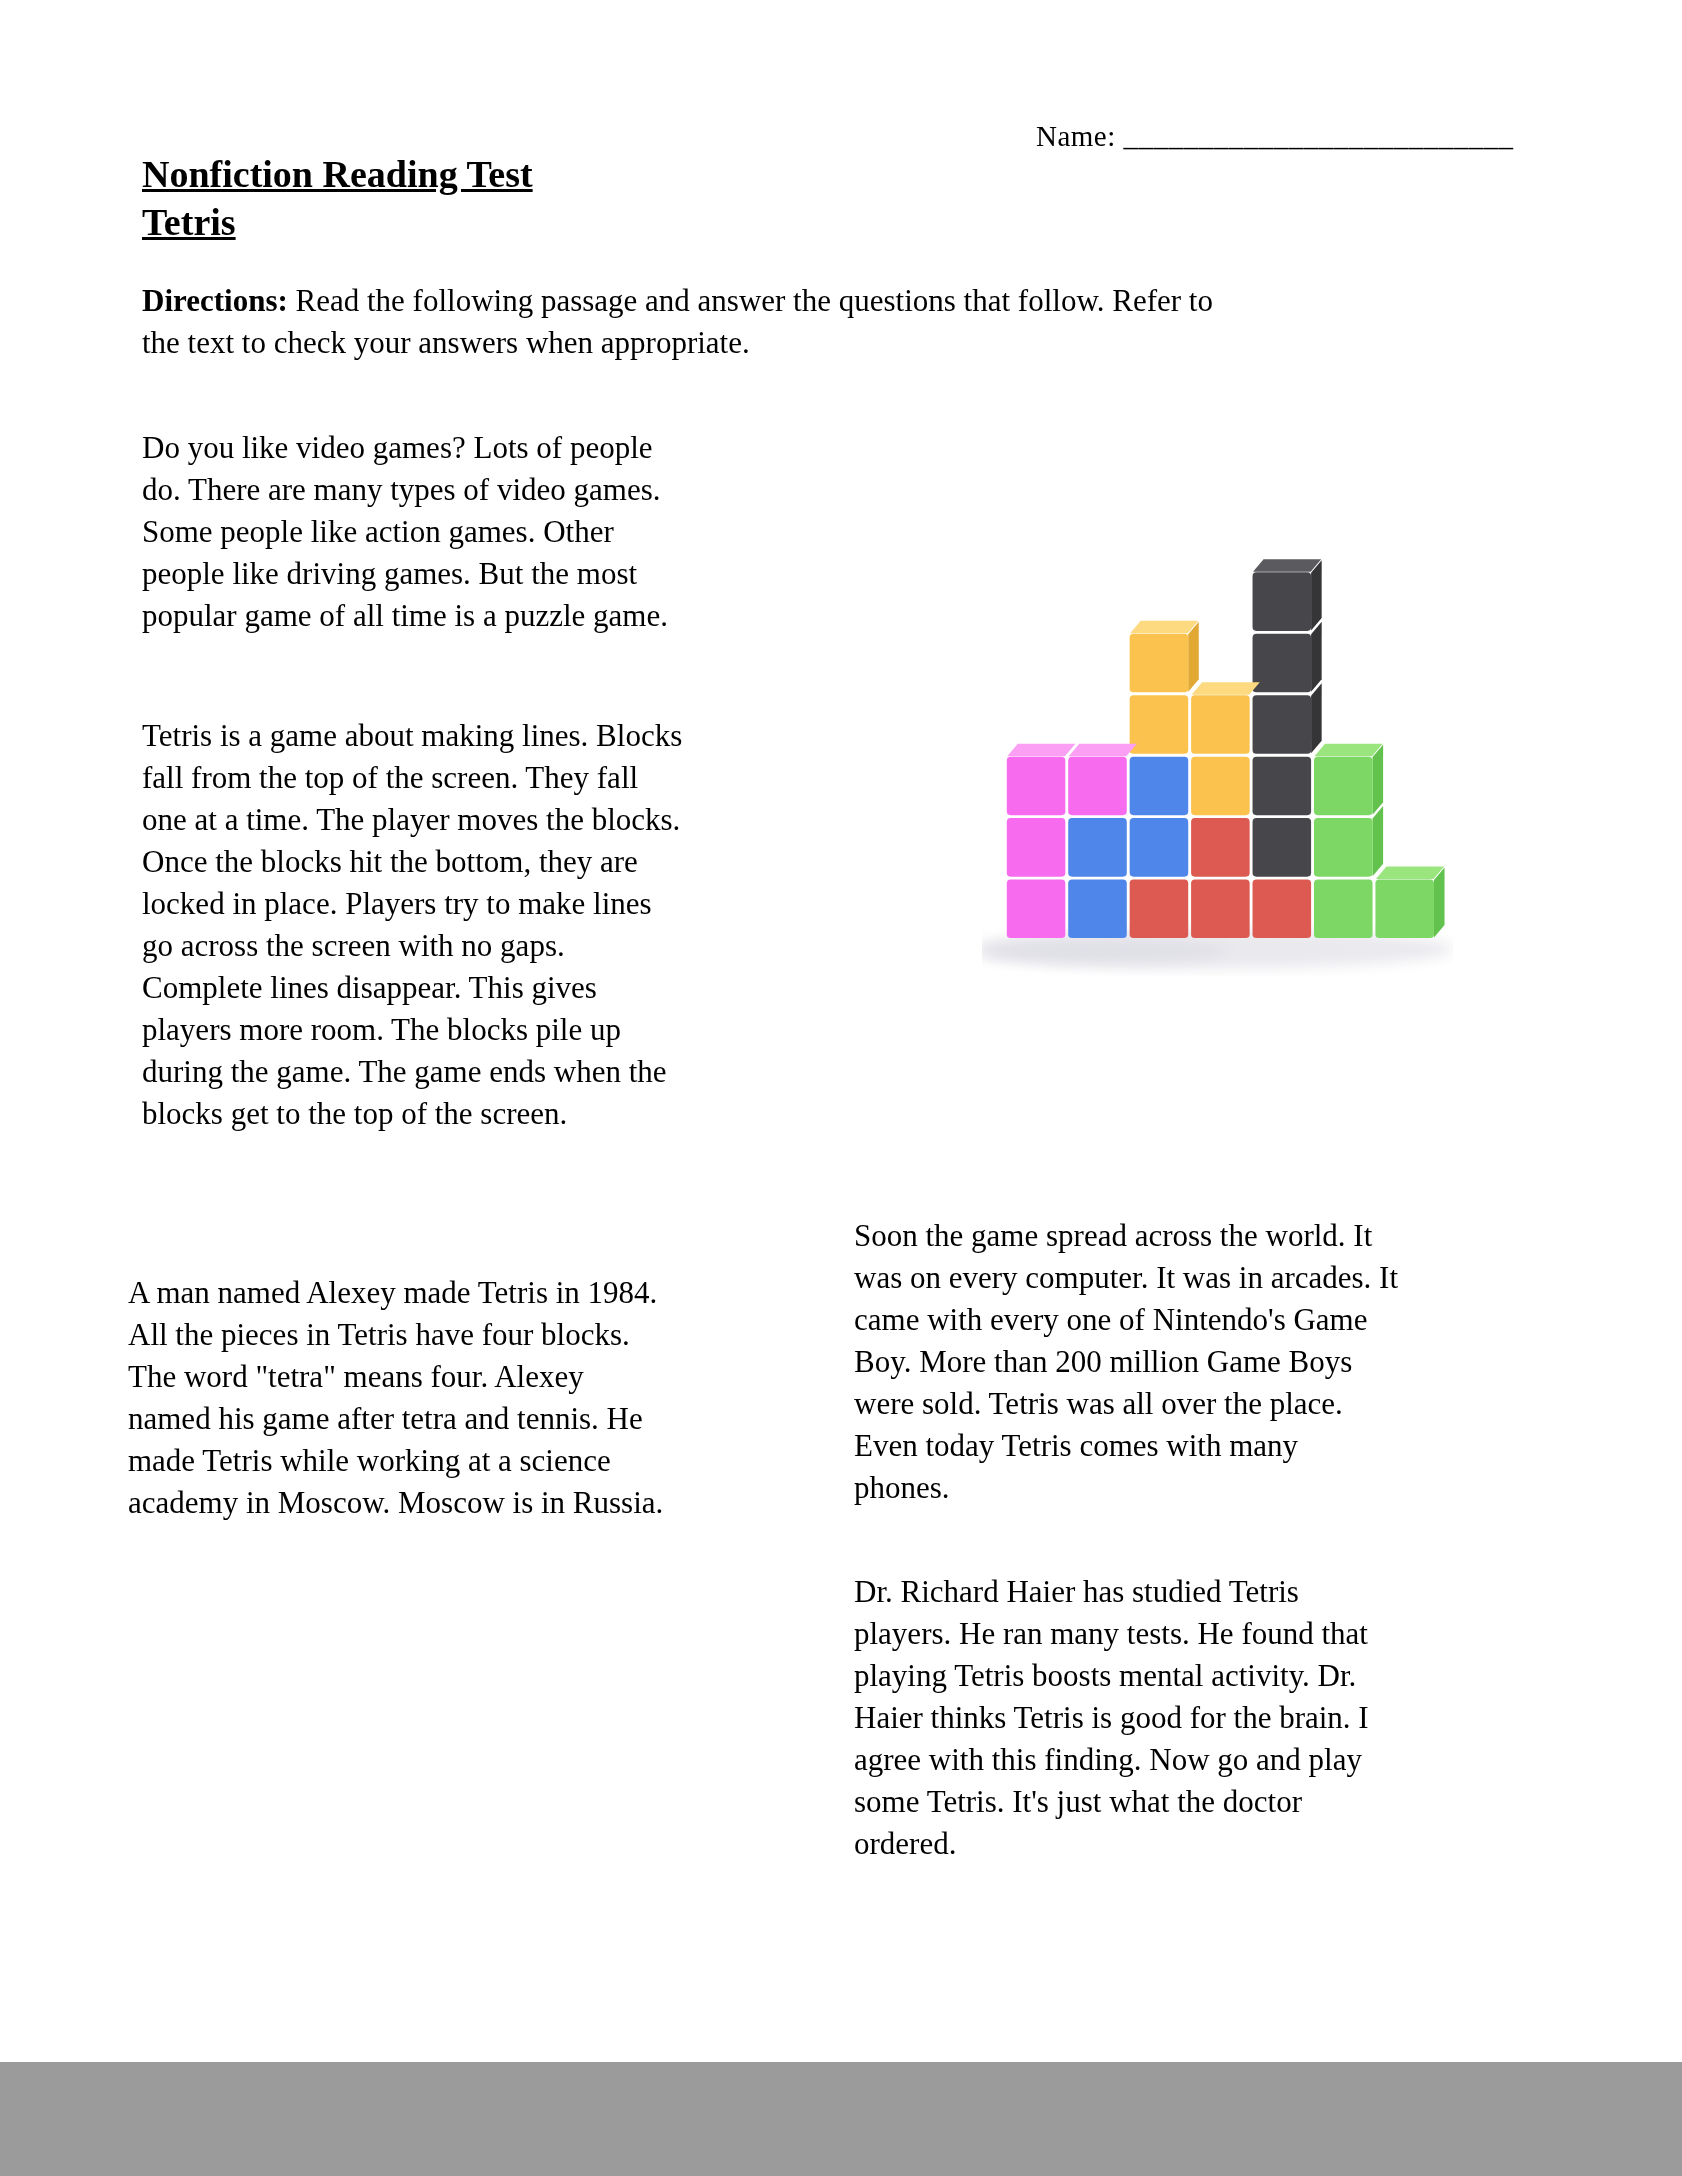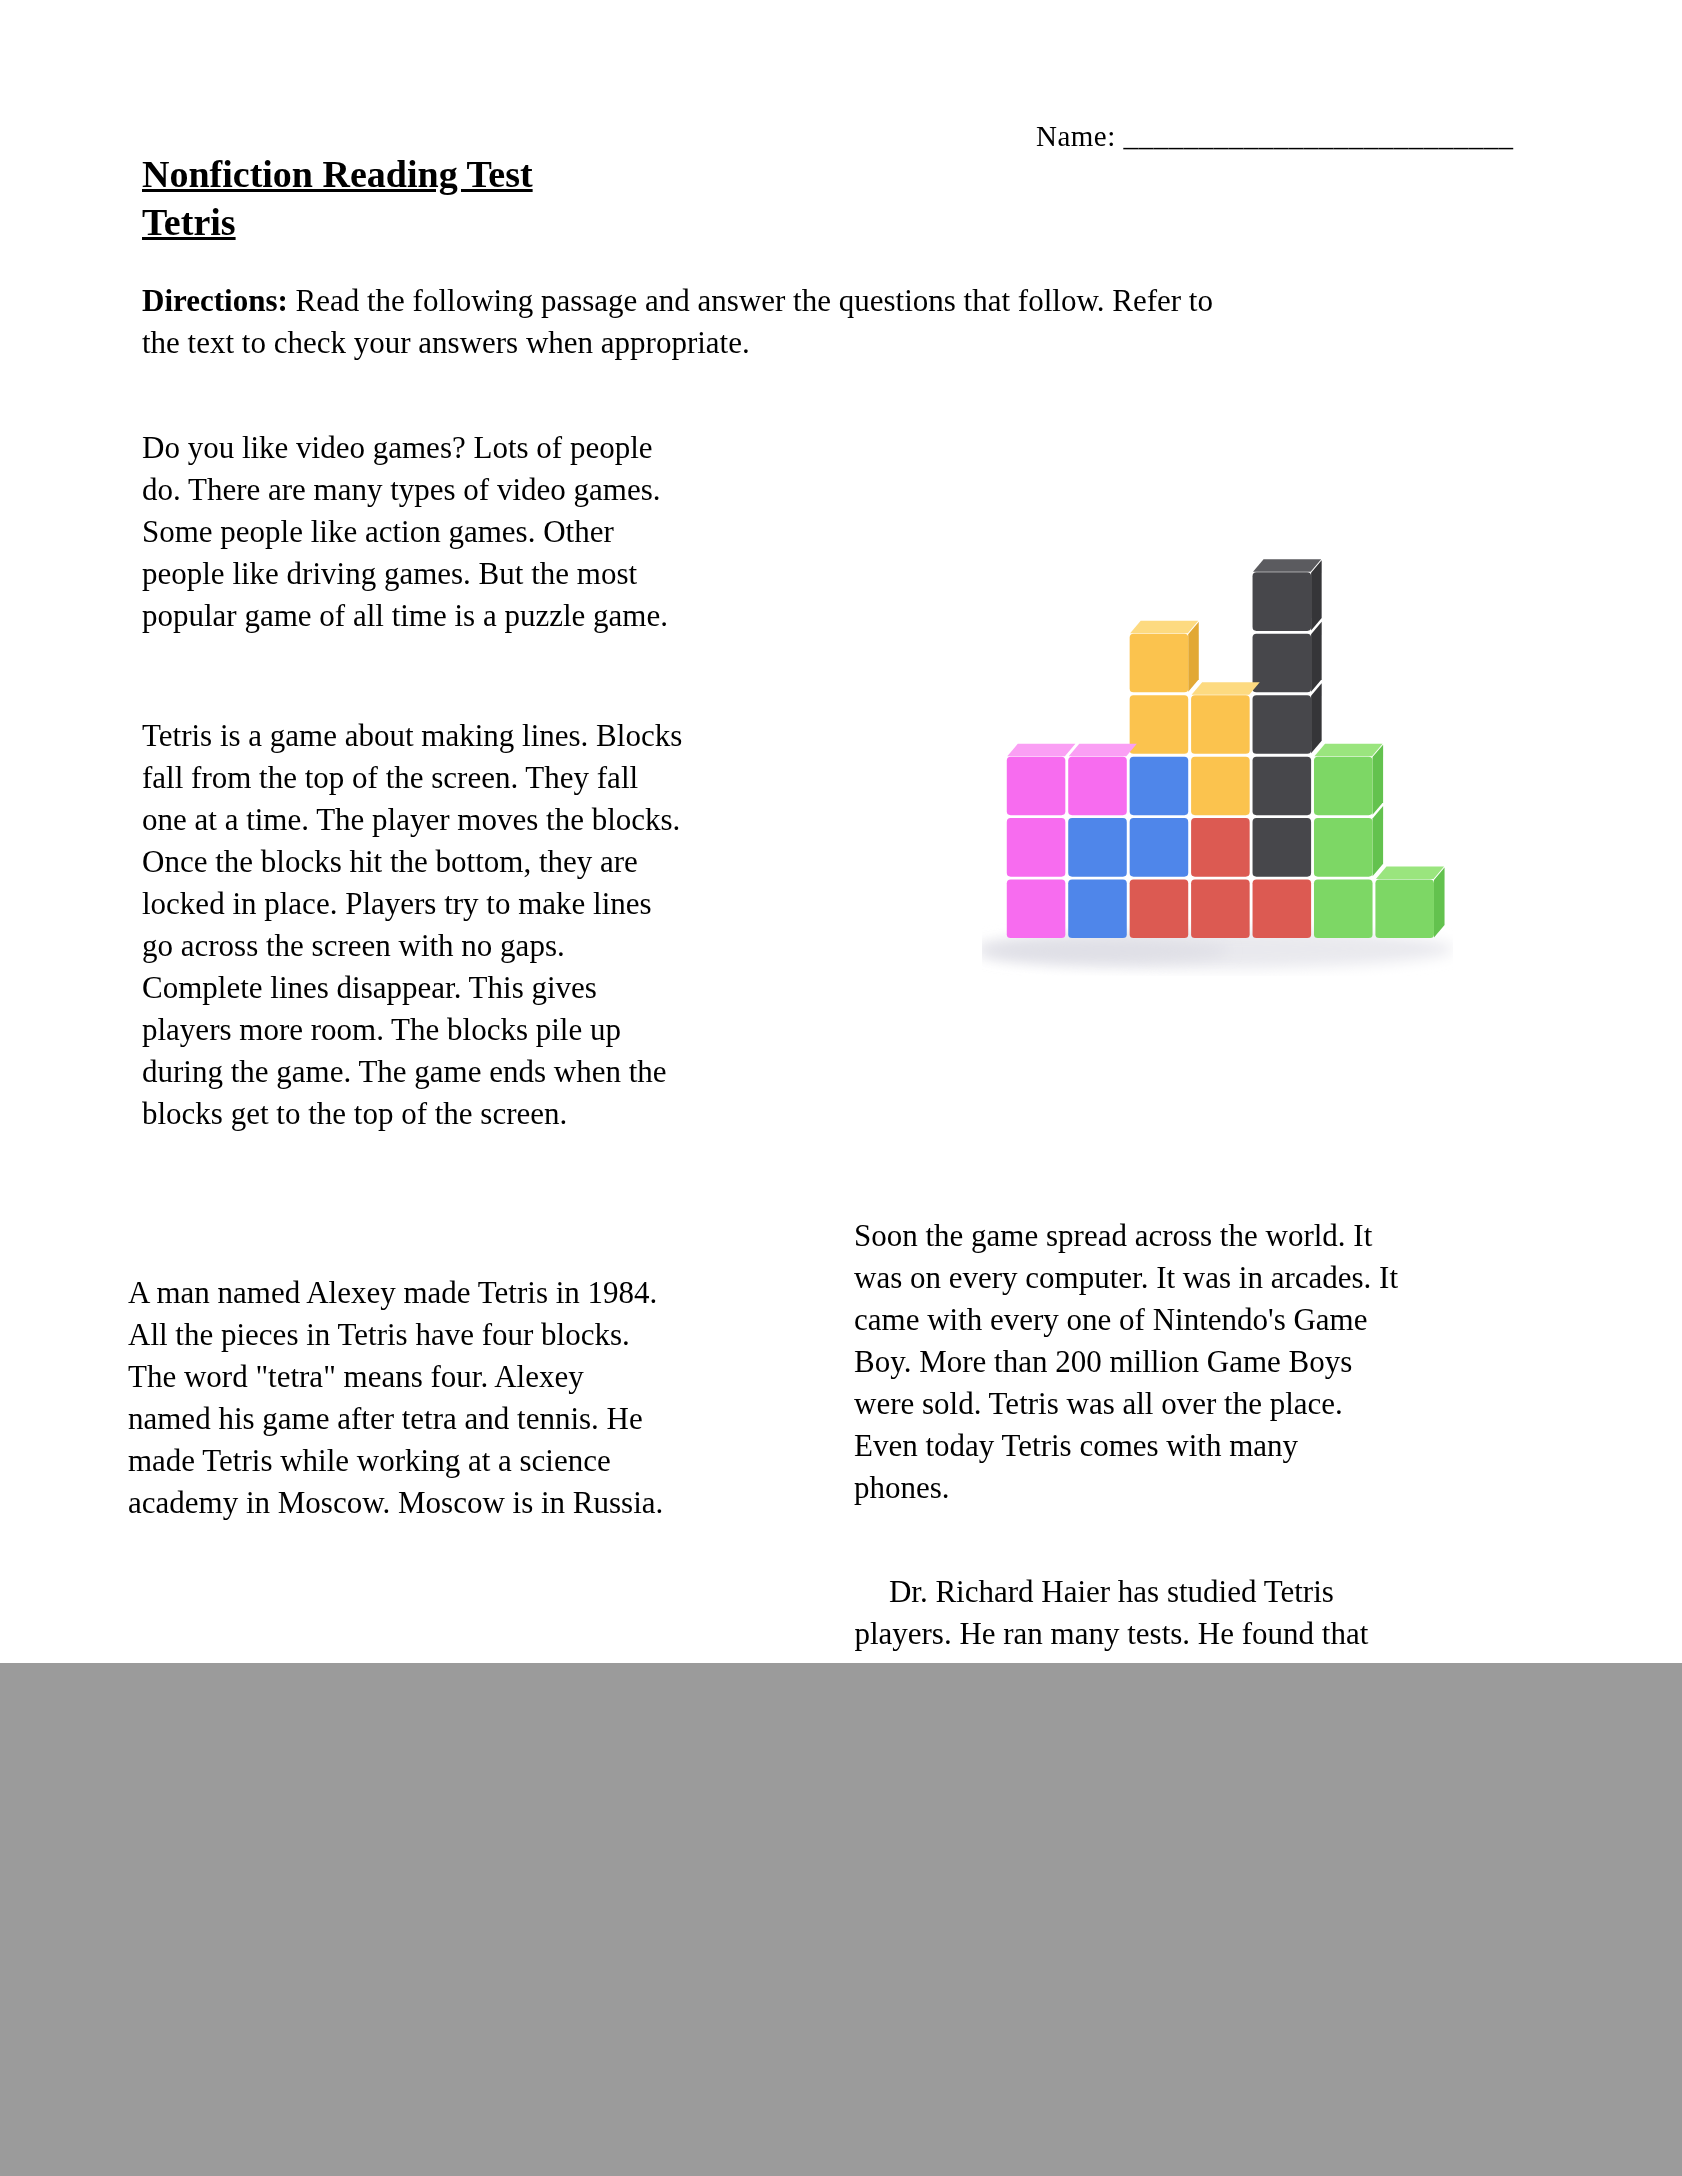--- a/index.html
+++ b/index.html
@@ -1,18 +1,18 @@
 <!DOCTYPE html>
 <html><head>
 <meta charset="utf-8">
 <style>
   html,body{margin:0;padding:0;background:#9b9b9b;}
   .page{
     position:relative;
-    width:1682px;height:1663px;
+    width:1682px;height:2062px;
     margin:0 auto;
     background:#ffffff;
     font-family:"Liberation Serif","DejaVu Serif",serif;
     color:#000;
     overflow:hidden;
   }
   .abs{position:absolute;}
   .name-line{
     left:1036px;top:119px;
     font-size:29px;line-height:35px;
@@ -31,21 +31,21 @@
   .directions .dir-label{font-weight:bold;}
   .para{
     font-size:31px;line-height:42px;
     white-space:pre-line;
   }
   .p1{left:142px;top:427px;}
   .p2{left:142px;top:715px;}
   .p3{left:128px;top:1224px;margin-top:48px;}
   .p4{left:142px;top:1551px;}
   .r1{left:854px;top:1215px;}
-  .r2{left:854px;top:1571px;text-align:center;}
+  .r2{left:854px;top:1571px;}
   .illustration{left:982px;top:544px;width:471px;height:432px;}
 </style>
 </head>
 <body>
 
 <div class="page">
 
   <div class="abs name-line">Name: __________________________</div>
 
   <div class="abs title">

